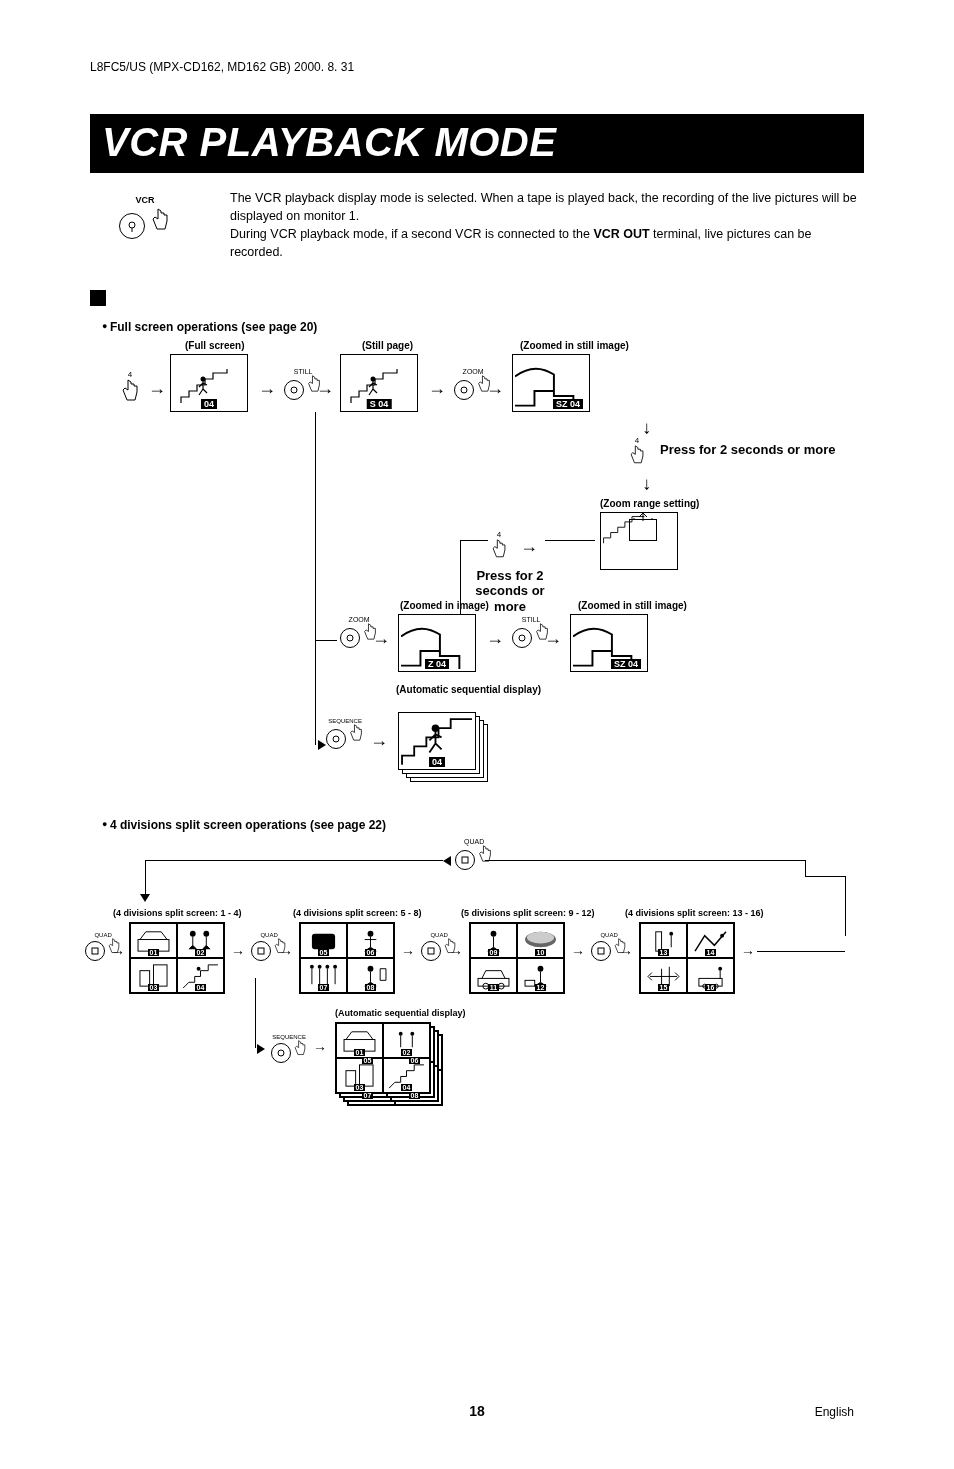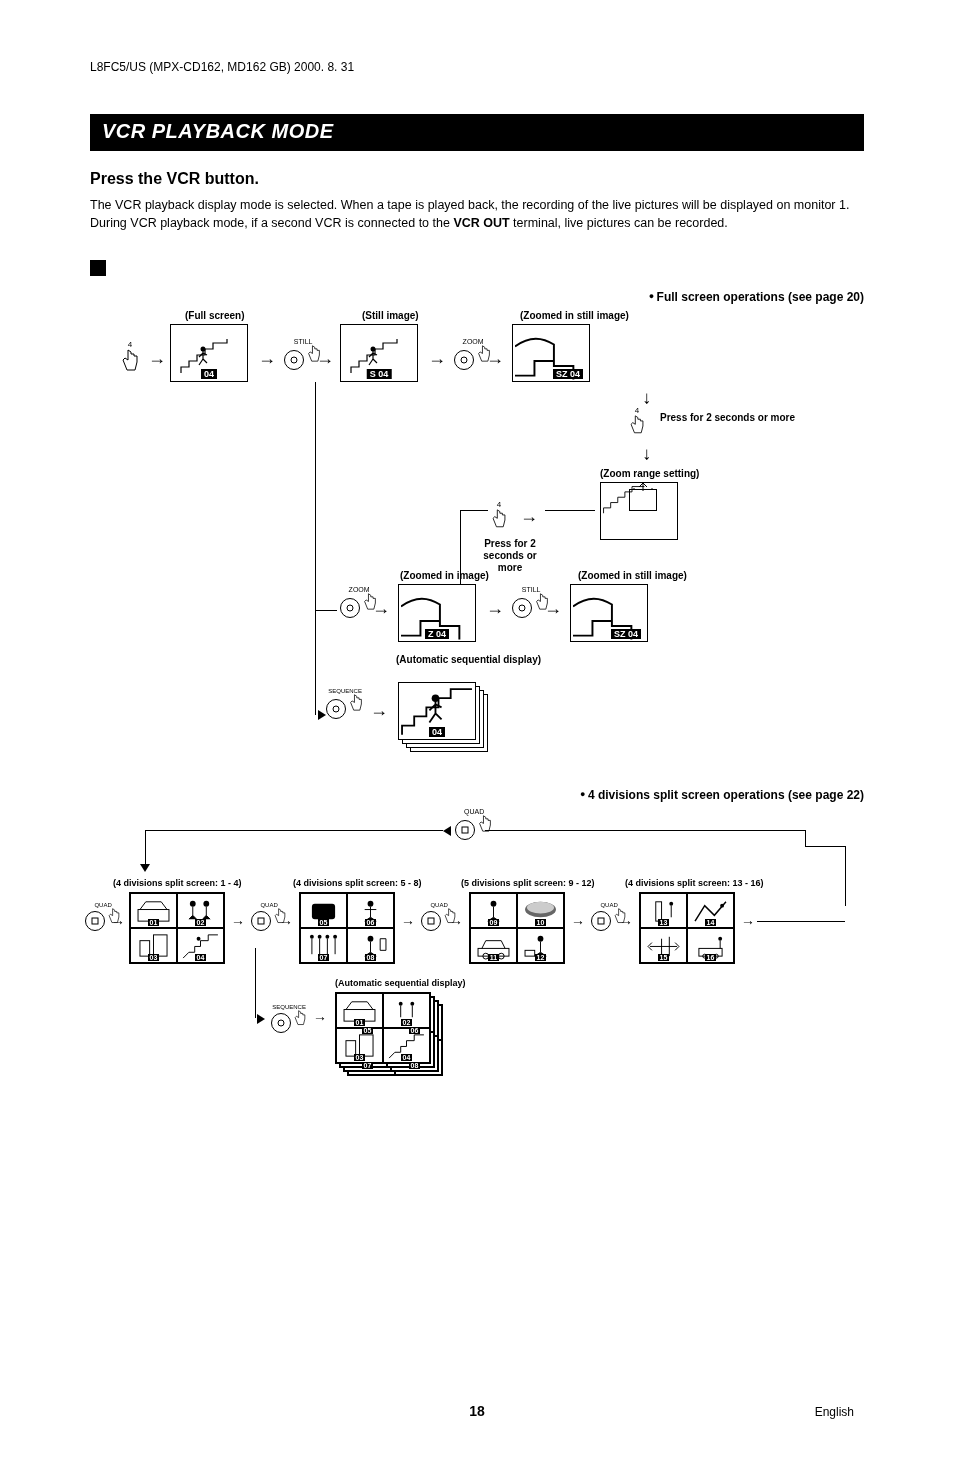--- a/index.html
+++ b/index.html
@@ -9,42 +9,42 @@
     font-family: Arial, Helvetica, sans-serif;
     background: #fff;
     color: #000;
     position: relative;
     padding: 60px 90px 50px 90px;
   }
   .header-note { font-size: 12px; margin-bottom: 40px; }
   .title-bar {
     background: #000;
     color: #fff;
-    font-size: 20px;
+    font-size: 40px;
     font-weight: bold;
     font-style: italic;
     padding: 6px 12px 8px 12px;
     margin-bottom: 16px;
     letter-spacing: 0.5px;
   }
   .intro-row { display: flex; gap: 30px; margin-bottom: 28px; }
   .vcr-icon-col { width: 110px; text-align: center; padding-top: 6px; }
   .vcr-label { font-size: 9px; font-weight: bold; margin-bottom: 4px; }
   .circle-btn {
     width: 26px; height: 26px; border: 1.5px solid #000; border-radius: 50%;
     display: inline-flex; align-items: center; justify-content: center;
     font-size: 14px;
   }
   .hand-cursor { display: inline-block; margin-top: -2px; }
   .intro-text { flex: 1; font-size: 12.5px; line-height: 1.45; }
   .intro-heading { font-size: 16px; font-weight: bold; margin-bottom: 6px; }
   .section-head { display: flex; align-items: center; gap: 10px; margin: 14px 0 14px 0; }
   .black-sq { width: 16px; height: 16px; background: #000; }
   .section-title { font-size: 15px; font-weight: bold; }
-  .bullet-line { font-size: 12px; font-weight: bold; margin: 8px 0 6px 12px; text-align: right; }
+  .bullet-line { font-size: 12px; font-weight: bold; margin: 8px 0 6px 12px; }
   .bullet-dot::before { content: "● "; font-size: 9px; vertical-align: 2px; }
   .diagram { position: relative; width: 760px; height: 470px; margin-left: 10px; }
   .thumb {
     position: absolute; width: 78px; height: 58px; border: 1.5px solid #000;
     background: #fff;
   }
   .thumb .stairs {
     position: absolute; left: 8px; bottom: 6px; width: 50px; height: 36px;
   }
   .stairs svg { width: 100%; height: 100%; }
@@ -53,21 +53,21 @@
     background: #000; color: #fff; padding: 0 3px;
   }
   .thumb-label.center { left: 50%; transform: translateX(-50%); right: auto; }
   .caption { position: absolute; font-size: 10px; font-weight: bold; white-space: nowrap; }
   .arrow { position: absolute; font-size: 18px; font-weight: bold; }
   .arrow-down { transform: rotate(90deg); }
   .small-btn {
     position: absolute; text-align: center; font-size: 8px;
   }
   .small-btn .circle-btn { width: 20px; height: 20px; }
-  .note-text { position: absolute; font-size: 10px; font-weight: bold; line-height: 1.2; }
+  .note-text { position: absolute; font-size: 13px; font-weight: bold; line-height: 1.2; }
   .zoom-box {
     position: absolute; width: 78px; height: 58px; border: 1.5px solid #000; background: #fff;
   }
   .zoom-inner { position: absolute; border: 1px solid #000; }
   .stack { position: absolute; }
   .stack .layer { position: absolute; width: 78px; height: 58px; border: 1.5px solid #000; background: #fff; }
   
   
   .diagram2 { position: relative; width: 780px; height: 260px; margin-left: -5px; }
   .quad-thumb {
@@ -99,22 +99,35 @@
   .footer-lang { position: absolute; bottom: 50px; right: 100px; font-size: 12px; }
 </style>
 </head>
 <body>
 
 <div class="header-note">L8FC5/US (MPX-CD162, MD162 GB) 2000. 8. 31</div>
 
 <div class="title-bar">VCR PLAYBACK MODE</div>
 
 <div class="intro-row">
+  <div class="vcr-icon-col">
+    <div class="vcr-label">VCR</div>
+    <div class="circle-btn">
+      <svg width="14" height="14" viewBox="0 0 14 14">
+          <circle cx="7" cy="6" r="3" fill="none" stroke="#000" stroke-width="1"></circle>
+          <line x1="7" y1="9" x2="7" y2="13" stroke="#000"></line>
+        </svg>
+    </div>
+    <div class="hand-cursor">
+      <svg width="22" height="26" viewBox="0 0 22 26">
+          <path d="M9 2 L9 12 L6 10 L4 12 L8 22 L16 22 L18 14 L18 8 L15 8 L15 6 L12 6 L12 4 L9 2 Z" fill="none" stroke="#000" stroke-width="1"></path>
+        </svg>
+    </div>
+  </div>
   <div class="intro-text">
-    <div class="intro-heading">Press the VCR button.</div>
     <p>The VCR playback display mode is selected. When a tape is played back, the recording of the live pictures will be displayed on monitor 1.</p>
     <p>
       <span>During VCR playback mode, if a second VCR is connected to the </span><b>VCR OUT</b><span> terminal, live pictures can be recorded.</span>
     </p>
   </div>
 </div>
 
 <div class="section-head">
   <div class="black-sq"></div>
 </div>
@@ -148,21 +161,21 @@
         <svg width="10" height="10">
           <circle cx="5" cy="5" r="3" fill="none" stroke="#000"></circle>
         </svg>
       </div>
     <svg width="16" height="20" viewBox="0 0 20 26">
         <path d="M8 1 L8 11 L5 9 L3 11 L7 21 L15 21 L17 13 L17 7 L14 7 L14 5 L11 5 L11 3 Z" fill="none" stroke="#000"></path>
       </svg>
   </div>
   <div class="arrow" style="left:216px; top:38px;">→</div>
 
-  <div class="caption" style="left:262px; top:0px;">(Still image)</div>
+  <div class="caption" style="left:262px; top:0px;">(Still page)</div>
   <div class="thumb" style="left:240px; top:14px;">
     <div class="stairs"><svg viewBox="0 0 50 36">
           <path d="M2 34 L2 28 L10 28 L10 22 L18 22 L18 16 L26 16 L26 10 L34 10 L34 4 L48 4 L48 0" fill="none" stroke="#000" stroke-width="1.2"></path>
           <circle cx="24" cy="10" r="2.5" fill="#000"></circle>
           <path d="M24 12 L24 20 M24 14 L20 18 M24 14 L28 16 M24 20 L20 26 M24 20 L28 24" stroke="#000" stroke-width="1.2"></path>
         </svg></div>
     <div class="thumb-label center">S  04</div>
   </div>
 
   <div class="arrow" style="left:328px; top:38px;">→</div>

